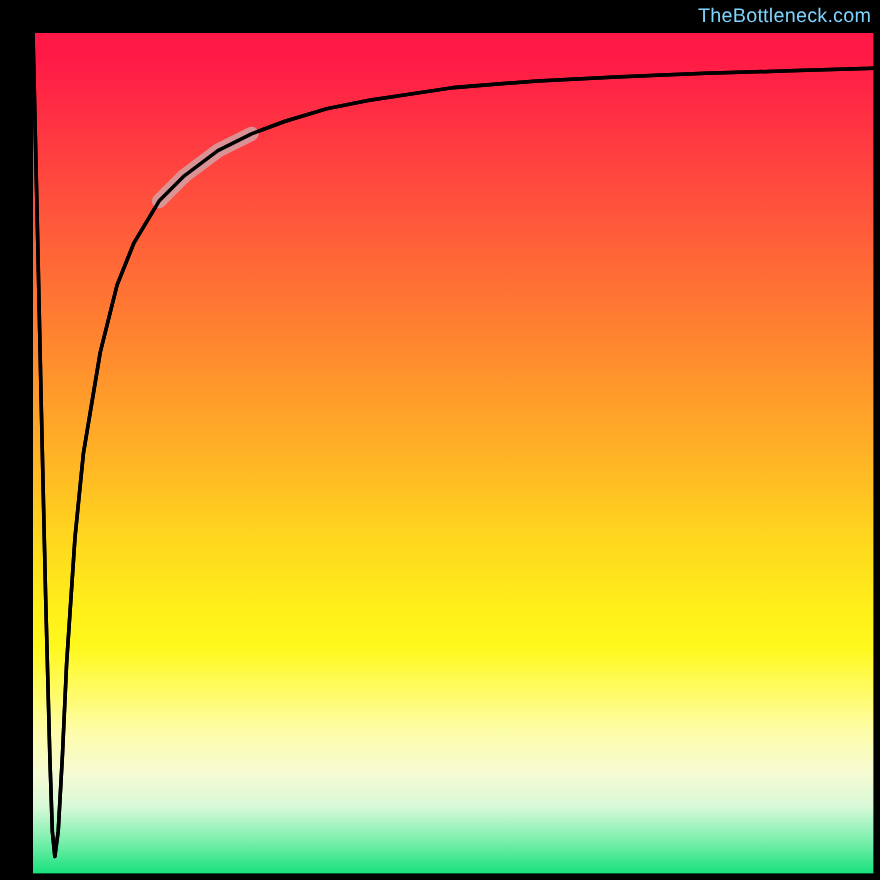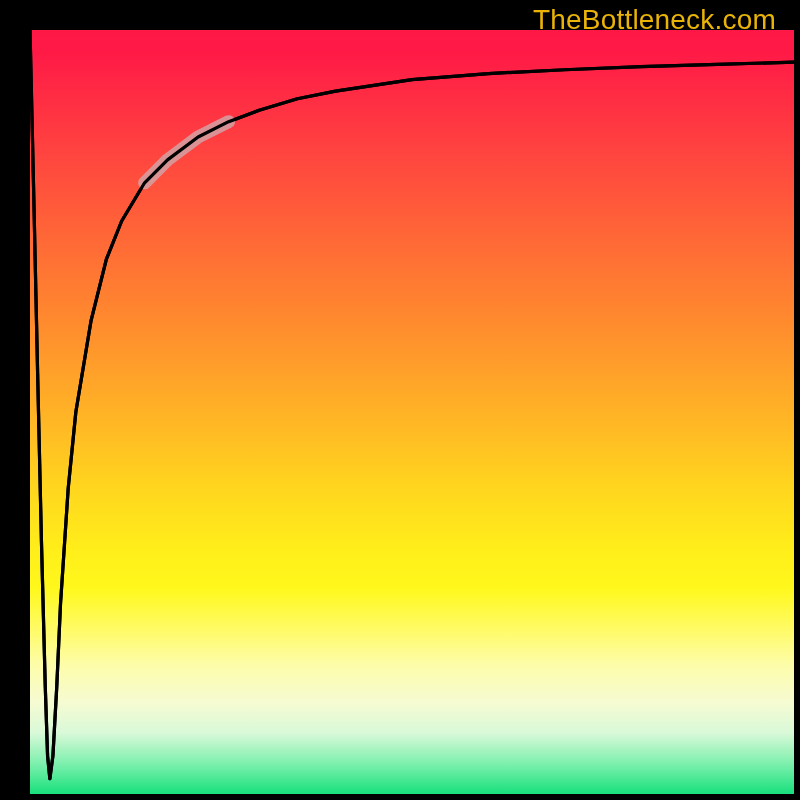--- a/index.html
+++ b/index.html
@@ -49,23 +49,23 @@
   svg.curves {
     position: absolute;
     inset: 0;
     width: 100%;
     height: 100%;
     overflow: visible;
   }
   .watermark {
     position: absolute;
     top: 4px;
-    right: 24px;
-    color: #eab308;
-    font-size: 28px;
+    right: 8px;
+    color: #7dd3fc;
+    font-size: 18px;
     letter-spacing: 0.2px;
     font-weight: 400;
     font-family: Arial, Helvetica, sans-serif;
   }
 </style>
 </head>
 <body>
 
 <div class="frame">
 

